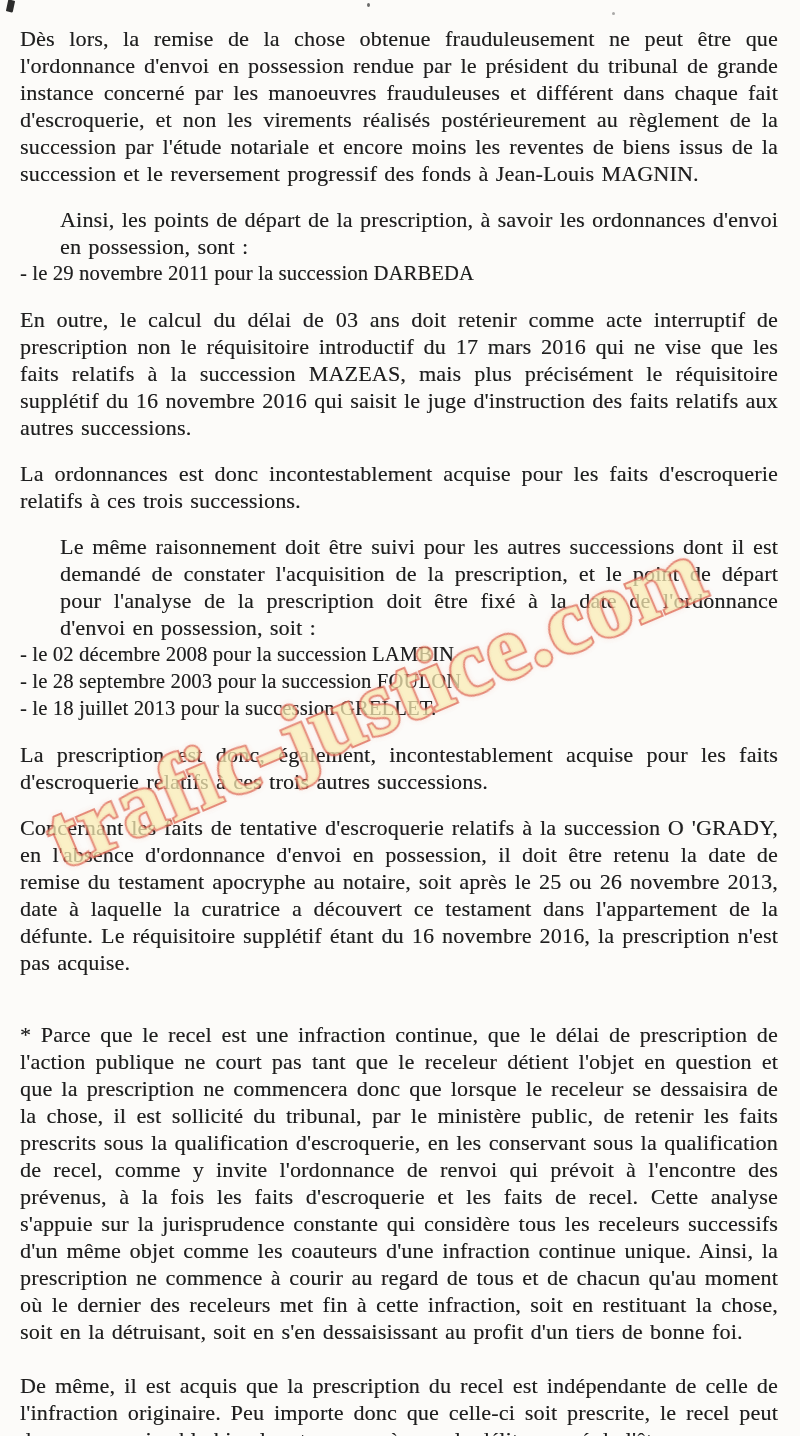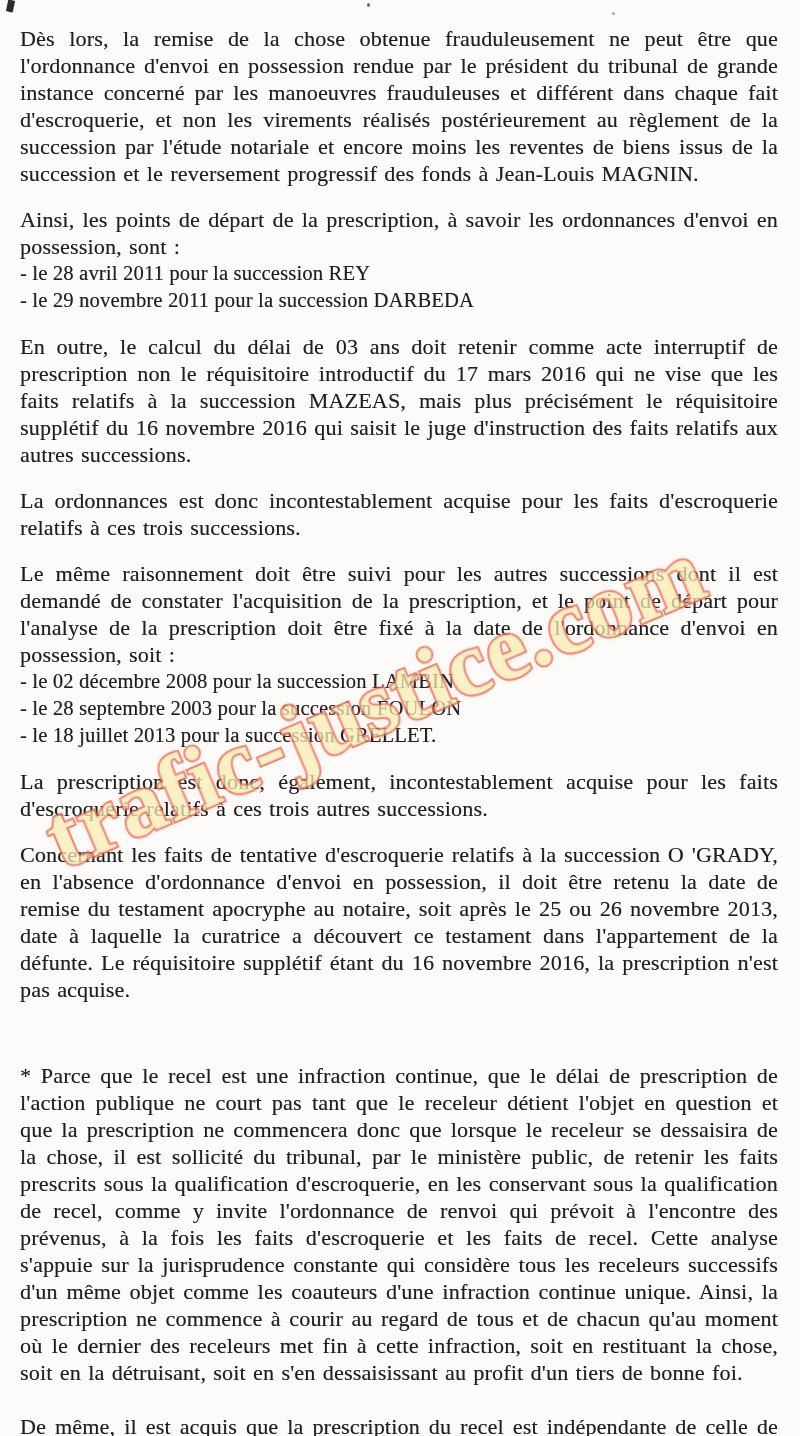--- a/index.html
+++ b/index.html
@@ -24,22 +24,22 @@
     text-shadow:0.3px 0.3px 0.5px rgba(20,20,20,0.45);
   }
   .list-line{
     font-size:20.5px;
     line-height:27px;
     text-align:left;
     letter-spacing:0.2px;
     text-shadow:0.3px 0.3px 0.5px rgba(20,20,20,0.45);
   }
   .list-block{margin:0 0 19px 0;}
-  .list-block .para{margin-bottom:0;}
-  .gap-xl{margin-top:59px;}
+  .list-block .para{margin-bottom:0;margin-left:40px;}
+  .gap-xl{margin-top:45px;}
   .gap-lg{margin-top:27px;}
   .watermark{
     position:absolute;
     left:50px;top:788px;
     transform:rotate(-23deg);
     transform-origin:left center;
     font-size:92px;
     font-weight:bold;
     letter-spacing:1px;
     white-space:nowrap;
@@ -65,21 +65,20 @@
   <div class="speck speck-1"></div>
   <div class="speck speck-2"></div>
   <div class="speck speck-3"></div>
 
   <div class="watermark">trafic-justice.com</div>
 
   <p class="para">Dès lors, la remise de la chose obtenue frauduleusement ne peut être que l'ordonnance d'envoi en possession rendue par le président du tribunal de grande instance concerné par les manoeuvres frauduleuses et différent dans chaque fait d'escroquerie, et non les virements réalisés postérieurement au règlement de la succession par l'étude notariale et encore moins les reventes de biens issus de la succession et le reversement progressif des fonds à Jean-Louis MAGNIN.</p>
 
   <div class="list-block">
     <p class="para">Ainsi, les points de départ de la prescription, à savoir les ordonnances d'envoi en possession, sont :</p>
-    <div class="list-line">- le 28 avril 2011 pour la succession REY</div>
     <div class="list-line">- le 29 novembre 2011 pour la succession DARBEDA</div>
   </div>
 
   <p class="para">En outre, le calcul du délai de 03 ans doit retenir comme acte interruptif de prescription non le réquisitoire introductif du 17 mars 2016 qui ne vise que les faits relatifs à la succession MAZEAS, mais plus précisément le réquisitoire supplétif du 16 novembre 2016 qui saisit le juge d'instruction des faits relatifs aux autres successions.</p>
 
   <p class="para">La ordonnances est donc incontestablement acquise pour les faits d'escroquerie relatifs à ces trois successions.</p>
 
   <div class="list-block">
     <p class="para">Le même raisonnement doit être suivi pour les autres successions dont il est demandé de constater l'acquisition de la prescription, et le point de départ pour l'analyse de la prescription doit être fixé à la date de l'ordonnance d'envoi en possession, soit :</p>
     <div class="list-line">- le 02 décembre 2008 pour la succession LAMBIN</div>

